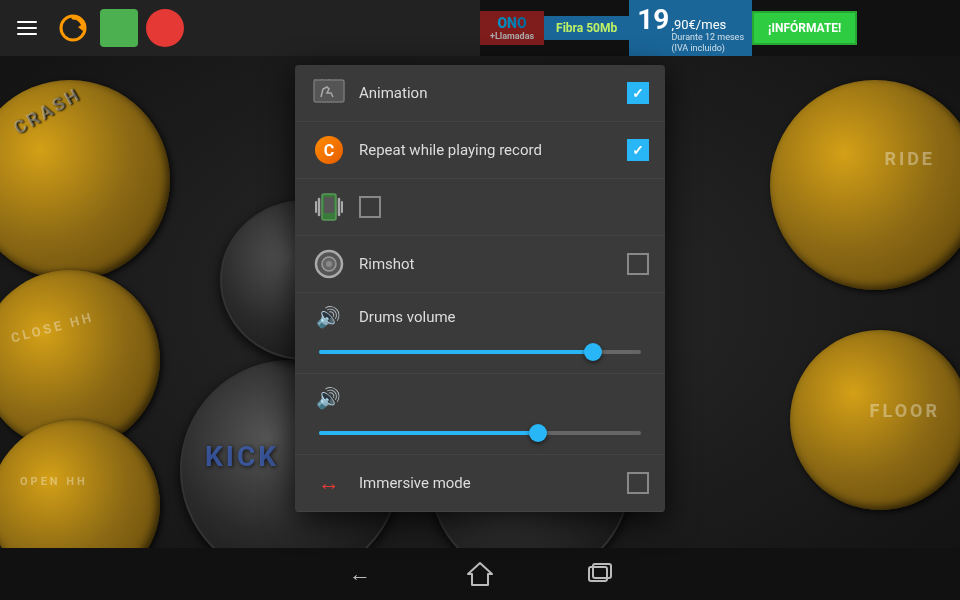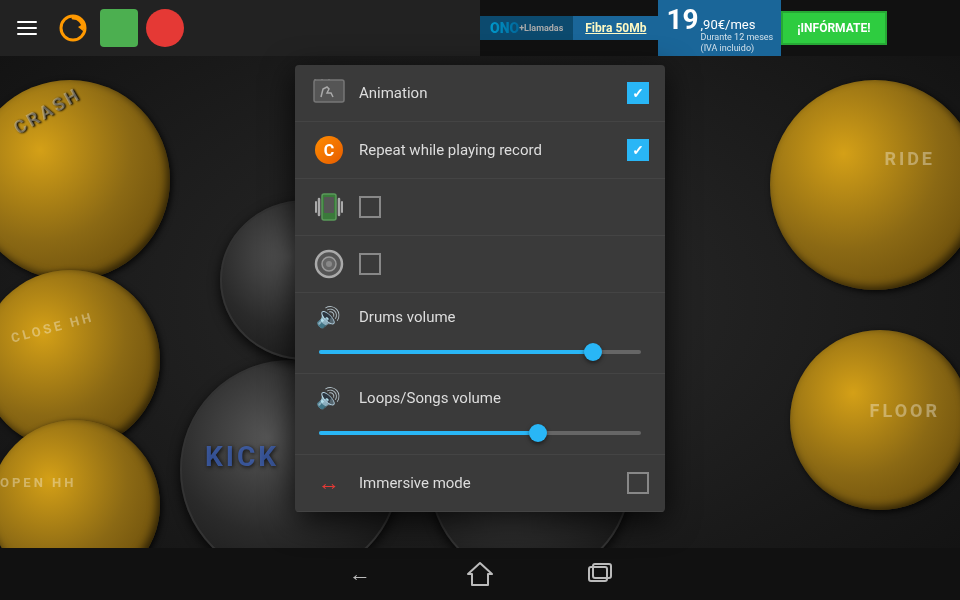--- a/index.html
+++ b/index.html
@@ -61,21 +61,21 @@
       position: absolute;
       color: rgba(255,255,255,0.35);
       font-size: 18px;
       font-weight: bold;
       text-align: center;
       letter-spacing: 3px;
     }
     .ride-label { right: 25px; top: 148px; }
     .floor-label { right: 20px; top: 400px; }
     .close-hh-label { left: 10px; top: 320px; font-size: 13px; transform: rotate(-15deg); }
-    .open-hh-label { left: 0; top: 475px; font-size: 13px; }
+    .open-hh-label { left: 20px; top: 475px; font-size: 11px; }
 
     
     .drum-pad {
       position: absolute;
       border-radius: 50%;
       background: radial-gradient(circle at 40% 35%, #555, #2a2a2a, #111);
       box-shadow: 0 4px 12px rgba(0,0,0,0.8);
       border: 2px solid #333;
     }
     .drum-kick1 { width: 220px; height: 220px; left: 180px; top: 360px; }
@@ -126,39 +126,38 @@
       position: absolute;
       top: 0; right: 0;
       width: 480px; height: 56px;
       background: #111;
       display: flex;
       align-items: center;
       overflow: hidden;
       z-index: 10;
     }
     .ad-ono {
-      background: #0c4a6e;
+      background: #7f1d1d;
       padding: 4px 10px;
-      display: flex; flex-direction: row; align-items: center;
+      display: flex; flex-direction: column; align-items: center;
       color: white; font-size: 11px; font-weight: bold;
     }
     .ono-logo {
       font-size: 14px; font-weight: 900;
       background: linear-gradient(to right, #0099cc, #006699);
       -webkit-background-clip: text;
       -webkit-text-fill-color: transparent;
     }
     .ad-fiber {
       background: #1a6699;
       padding: 4px 12px;
-      color: #fef9c3;
+      color: #bef264;
       font-size: 12px;
       font-weight: bold;
       line-height: 1.4;
-      text-decoration: underline;
     }
     .ad-price {
       background: #1a6699;
       padding: 4px 8px;
       color: white;
       display: flex; align-items: baseline; gap: 2px;
     }
     .price-big { font-size: 28px; font-weight: bold; }
     .price-small { font-size: 13px; }
     .price-sub { font-size: 9px; color: rgba(255,255,255,0.8); line-height: 1.2; }
@@ -437,20 +436,21 @@
     </div>
 
     <div class="pref-item">
       <div class="pref-icon">
         <svg width="32" height="32" viewBox="0 0 32 32">
           <circle cx="16" cy="16" r="13" fill="#555" stroke="#aaa" stroke-width="2.5"></circle>
           <circle cx="16" cy="16" r="7" fill="#666" stroke="#999" stroke-width="1.5"></circle>
           <circle cx="16" cy="16" r="3" fill="#888"></circle>
         </svg>
       </div>
+      <div class="pref-label">Rimshot</div>
       <div class="pref-checkbox"></div>
     </div>
 
     <div class="volume-section">
       <div class="volume-label-row">
         <div class="volume-icon">
           <span class="icon-speaker-blue">🔊</span>
         </div>
         <span class="volume-text">Drums volume</span>
       </div>
@@ -459,21 +459,20 @@
         <div style="position:absolute; left:0; top:7px; height:4px; background:#29b6f6; border-radius:2px; width:85%;"></div>
         <div style="position:absolute; left:85%; top:0; width:18px; height:18px; border-radius:50%; background:#29b6f6; transform:translateX(-50%); box-shadow:0 2px 4px rgba(0,0,0,0.5); cursor:pointer;"></div>
       </div>
     </div>
 
     <div class="volume-section">
       <div class="volume-label-row">
         <div class="volume-icon">
           <span class="icon-speaker-purple">🔊</span>
         </div>
-        <span class="volume-text">Loops/Songs volume</span>
       </div>
       <div style="position:relative; height:18px; margin:0 8px;">
         <div style="position:absolute; left:0; right:0; top:7px; height:4px; background:#666; border-radius:2px;"></div>
         <div style="position:absolute; left:0; top:7px; height:4px; background:#29b6f6; border-radius:2px; width:68%;"></div>
         <div style="position:absolute; left:68%; top:0; width:18px; height:18px; border-radius:50%; background:#29b6f6; transform:translateX(-50%); box-shadow:0 2px 4px rgba(0,0,0,0.5); cursor:pointer;"></div>
       </div>
     </div>
 
     <div class="pref-item">
       <div class="pref-icon">

